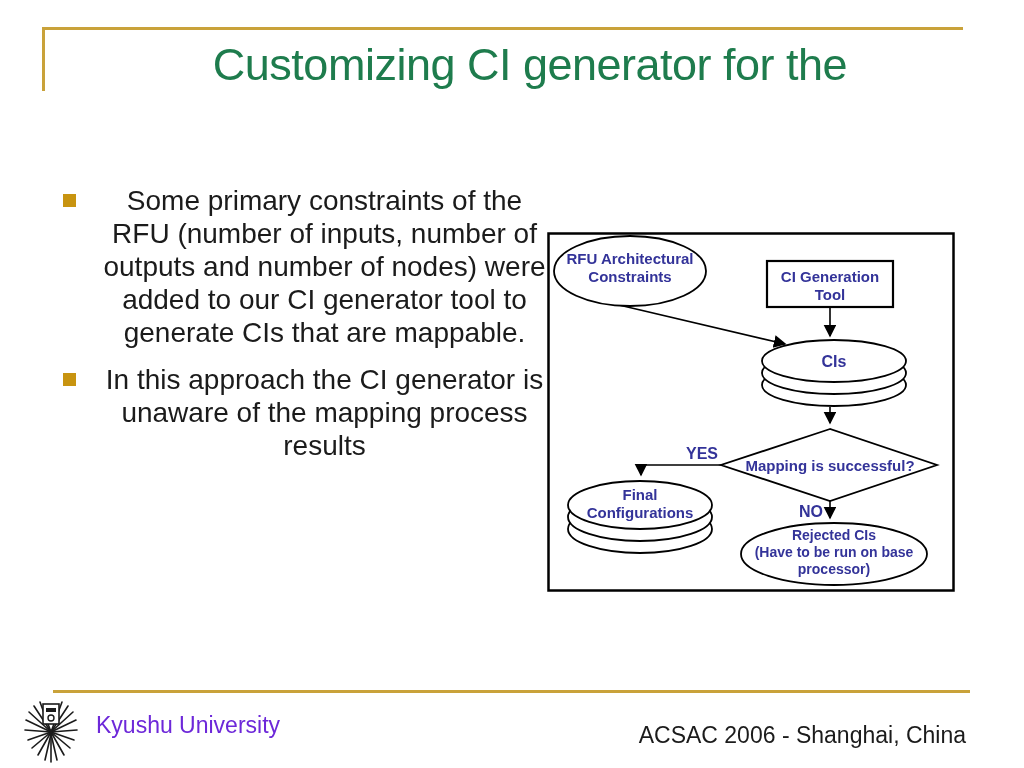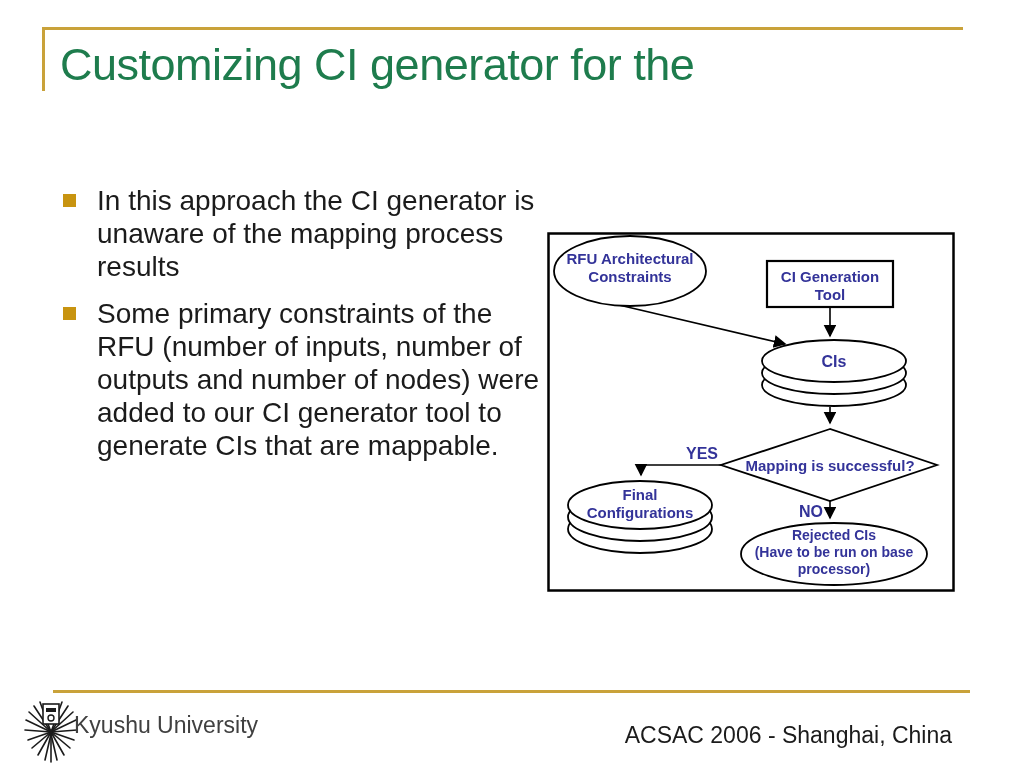--- a/index.html
+++ b/index.html
@@ -1,19 +1,19 @@
 <!DOCTYPE html>
 <html style="--accent-gold: #C9A23A; --bullet-gold: #C89410; --title-green: #1E7C4D; --diagram-blue: #333399;"><head>
 <meta charset="utf-8">
 <style>
   * { margin:0; padding:0; box-sizing:border-box; }
   html,body { width:1024px; height:768px; background:#ffffff; overflow:hidden; }
   body { font-family:"Liberation Sans", sans-serif; color:#1b1b1b; position:relative; }
 
-  .slide { position:absolute; inset:0; width:1024px; height:768px; background:#fff; }
+  .slide { position:absolute; inset:0; width:1024px; height:768px; background:#fff;text-align:center; }
 
   
   .rule-top        { position:absolute; left:43px;  top:27px;  width:920px; height:3px; background:var(--accent-gold,#C9A23A); }
   .rule-left       { position:absolute; left:42px;  top:27px;  width:3px;  height:64px; background:var(--accent-gold,#C9A23A); }
   .rule-footer     { position:absolute; left:53px;  top:690px; width:917px; height:3px; background:var(--accent-gold,#C9A23A); }
 
   
   .title-block { position:absolute; left:60px; top:36px; width:940px;
                  font-size:45px; line-height:57px; color:var(--title-green,#1E7C4D); letter-spacing:-0.5px; }
 
@@ -25,43 +25,43 @@
 
   
   .diagram { position:absolute; left:547px; top:232px; width:408px; height:361px; }
   .diagram svg { display:block; }
   .diagram text { font-family:"Liberation Sans", sans-serif; font-weight:bold; fill:var(--diagram-blue,#333399); }
   .shape { fill:#ffffff; stroke:#000000; }
   .edge  { stroke:#000000; fill:none; }
 
   
   .footer-logo { position:absolute; left:22px; top:698px; width:58px; height:66px; }
-  .footer-org  { position:absolute; left:74px; top:712px; font-size:23px; color:#404040; }
-  .footer-conf { position:absolute; right:72px; top:722px; font-size:23px; color:#1b1b1b; }
+  .footer-org  { position:absolute; left:96px; top:712px; font-size:23px; color:#6d28d9; }
+  .footer-conf { position:absolute; right:58px; top:722px; font-size:23px; color:#1b1b1b; }
 </style>
 </head>
 <body>
 
 <div class="slide">
 
   <div class="rule-top"></div>
   <div class="rule-left"></div>
 
   <div class="title-block">
     <div>Customizing CI generator for the</div>
   </div>
 
   <div class="bullets">
     <div class="bullet-item">
       <span class="bullet-sq"></span>
-      <span class="bullet-text">In this approach the CI generator is unaware of the mapping process results</span>
+      <span class="bullet-text">Some primary constraints of the RFU (number of inputs, number of outputs and number of nodes) were added to our CI generator tool to generate CIs that are mappable.</span>
     </div>
     <div class="bullet-item">
       <span class="bullet-sq"></span>
-      <span class="bullet-text">Some primary constraints of the RFU (number of inputs, number of outputs and number of nodes) were added to our CI generator tool to generate CIs that are mappable.</span>
+      <span class="bullet-text">In this approach the CI generator is unaware of the mapping process results</span>
     </div>
   </div>
 
   <div class="diagram">
     <svg width="408" height="361" viewBox="0 0 408 361">
       <defs>
         <marker id="arrow" markerWidth="9" markerHeight="9" refX="7" refY="4" orient="auto">
           <path d="M0,0 L8,4 L0,8 Z" fill="#000"></path>
         </marker>
       </defs>

